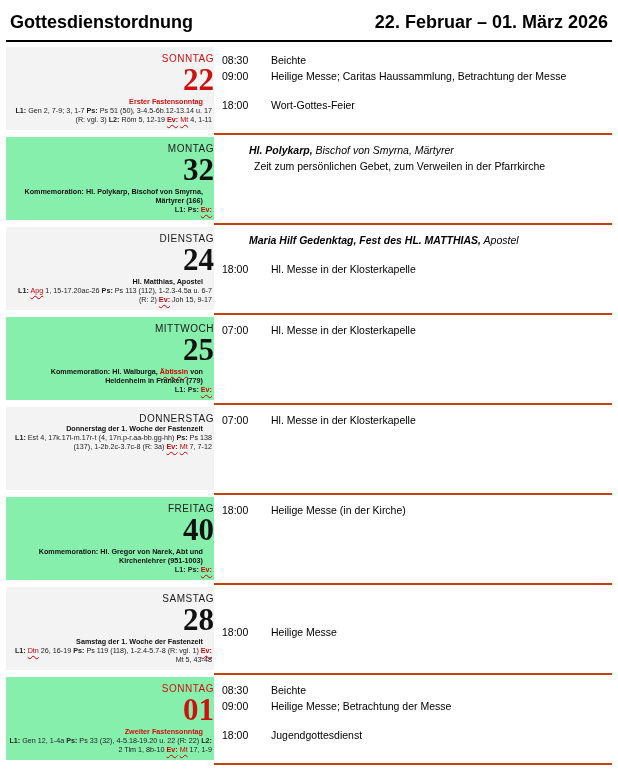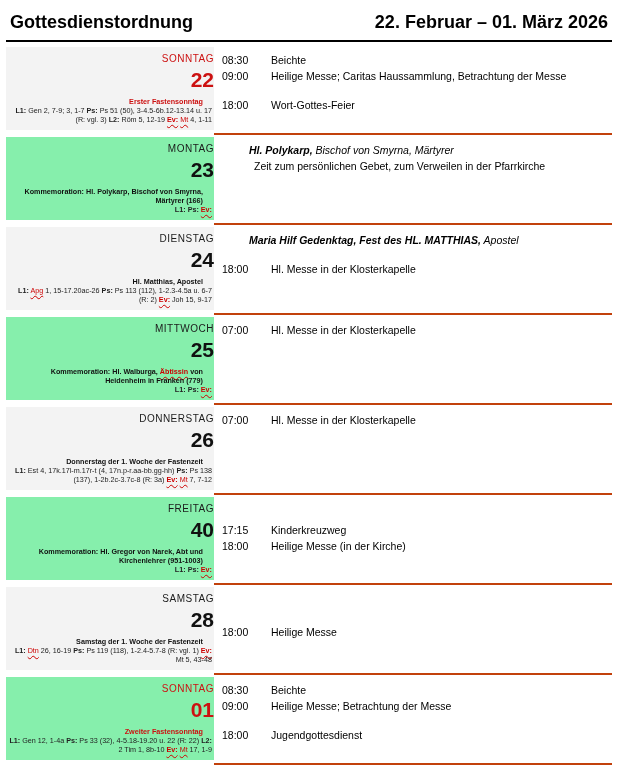--- a/index.html
+++ b/index.html
@@ -10,21 +10,21 @@
     padding:13px 4px 7px 4px;border-bottom:2px solid #000;}
   .doc-title,.doc-range{font-size:18px;font-weight:bold;line-height:1.1;white-space:nowrap;}
 
   .days{padding-top:5px;}
   .row{display:flex;height:88px;margin-bottom:2px;}
 
   .cell{width:208px;box-sizing:border-box;text-align:right;margin-bottom:5px;}
   .row.light .cell{background:#f3f3f3;}
   .row.dark  .cell{background:#86efac;}
   .day-name{font-size:10px;line-height:11px;margin-top:6px;letter-spacing:.5px;color:#1a1a1a;}
-  .day-number{font-size:21px;font-weight:bold;line-height:31px;margin:0 0 2px 0;color:#111;}
+  .day-number{font-size:31px;font-weight:bold;line-height:31px;margin:0 0 2px 0;color:#111;font-family:Liberation Serif, serif;}
   .cell-title{font-size:7.2px;font-weight:bold;line-height:9px;padding:0 11px;color:#111;}
   .cell-readings{font-size:7.2px;line-height:8.8px;padding:0 2px;margin-top:1px;color:#222;}
   .row.sunday .day-name,.row.sunday .day-number,.row.sunday .cell-title{color:#cc1111;}
 
   .events{flex:1;box-sizing:border-box;border-bottom:2px solid #c2410c;padding:5px 2px 0 8px;}
   .event,.feast-header,.note{font-size:10.5px;line-height:16px;}
   .event .time{display:inline-block;width:49px;}
   .feast-header{margin-left:27px;}
   .note{margin-left:32px;}
   .gap1{margin-top:13px;}
@@ -58,21 +58,21 @@
             <div class="event"><span class="time">08:30</span><span class="desc">Beichte</span></div>
             <div class="event"><span class="time">09:00</span><span class="desc">Heilige Messe; Caritas Haussammlung, Betrachtung der Messe</span></div>
             <div class="event gap1"><span class="time">18:00</span><span class="desc">Wort-Gottes-Feier</span></div>
           </div>
     </div>
   </section>
 
   <section class="row dark">
     <div class="cell">
       <div class="day-name">MONTAG</div>
-      <div class="day-number">23</div>
+      <div class="day-number">32</div>
       <div class="cell-title"><span>Kommemoration: Hl. Polykarp, Bischof von Smyrna, Märtyrer (166)</span></div>
       <div class="cell-readings"><span class="b">L1:</span><span> </span><span class="b">Ps:</span><span> </span><span class="b rw">Ev:</span></div>
     </div>
     <div class="events">
       <div class="feast-header"><span class="bi">Hl. Polykarp,</span><span class="i"> Bischof von Smyrna, Märtyrer</span></div>
       <div class="note">Zeit zum persönlichen Gebet, zum Verweilen in der Pfarrkirche</div>
       <div class="event-list"></div>
     </div>
   </section>
 
@@ -103,21 +103,20 @@
 
       <div class="event-list">
             <div class="event"><span class="time">07:00</span><span class="desc">Hl. Messe in der Klosterkapelle</span></div>
           </div>
     </div>
   </section>
 
   <section class="row light">
     <div class="cell">
       <div class="day-name">DONNERSTAG</div>
-      <div class="day-number">26</div>
       <div class="cell-title"><span>Donnerstag der 1. Woche der Fastenzeit</span></div>
       <div class="cell-readings"><span class="b">L1:</span><span> Est 4, 17k.17l-m.17r-t (4, 17n.p-r.aa-bb.gg-hh) </span><span class="b">Ps:</span><span> Ps 138 (137), 1-2b.2c-3.7c-8 (R: 3a) </span><span class="b rw">Ev:</span><span> </span><span class="rw">Mt</span><span> 7, 7-12</span></div>
     </div>
     <div class="events">
 
       <div class="event-list">
             <div class="event"><span class="time">07:00</span><span class="desc">Hl. Messe in der Klosterkapelle</span></div>
           </div>
     </div>
   </section>
@@ -125,21 +124,20 @@
   <section class="row dark">
     <div class="cell">
       <div class="day-name">FREITAG</div>
       <div class="day-number">40</div>
       <div class="cell-title"><span>Kommemoration: Hl. Gregor von Narek, Abt und Kirchenlehrer (951-1003)</span></div>
       <div class="cell-readings"><span class="b">L1:</span><span> </span><span class="b">Ps:</span><span> </span><span class="b rw">Ev:</span></div>
     </div>
     <div class="events">
 
       <div class="event-list">
-            <div class="event gap2"><span class="time">17:15</span><span class="desc">Kinderkreuzweg</span></div>
             <div class="event"><span class="time">18:00</span><span class="desc">Heilige Messe (in der Kirche)</span></div>
           </div>
     </div>
   </section>
 
   <section class="row light">
     <div class="cell">
       <div class="day-name">SAMSTAG</div>
       <div class="day-number">28</div>
       <div class="cell-title"><span>Samstag der 1. Woche der Fastenzeit</span></div>

